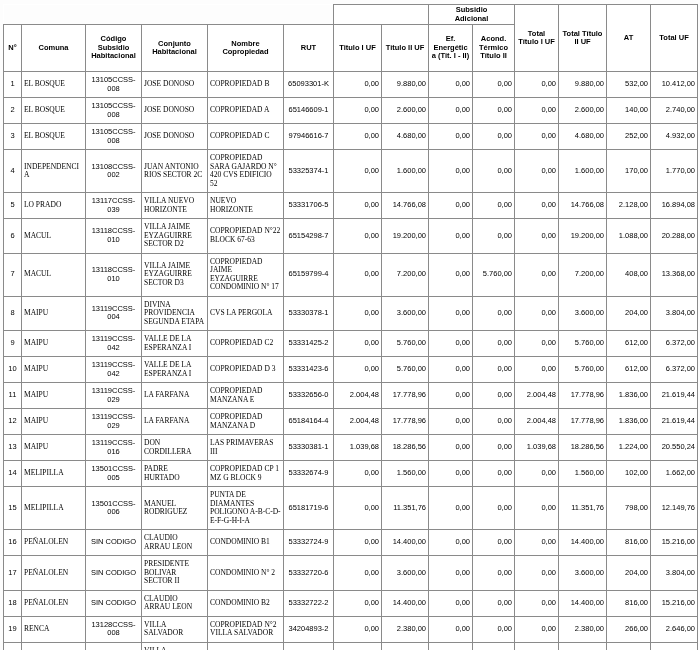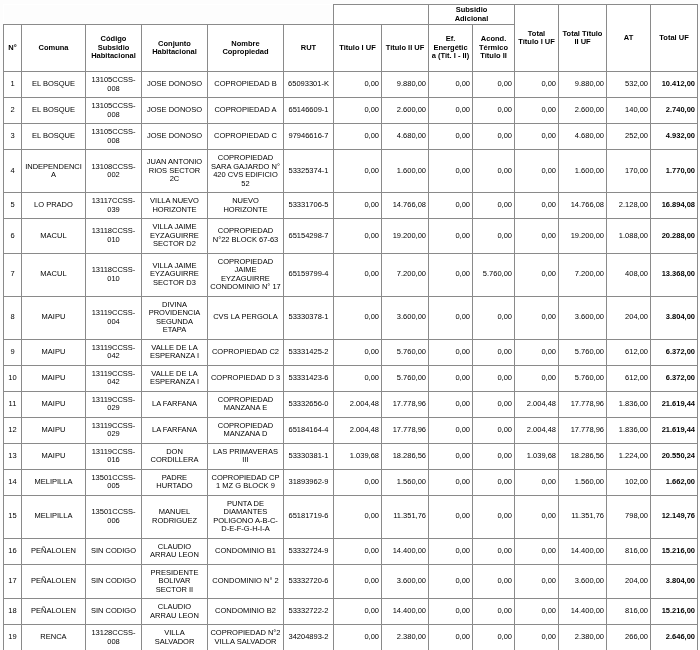--- a/index.html
+++ b/index.html
@@ -6,23 +6,23 @@
   body { font-family:"Liberation Sans", sans-serif; color:#000; }
   .wrap { padding:4px 2px 0 3px; }
   table { border-collapse:collapse; table-layout:fixed; width:694px; font-size:7.5px; background:#fff; }
   th, td { border:1px solid #8a8a8a; padding:4px 2px; vertical-align:middle; word-wrap:break-word; overflow:hidden; line-height:8.5px; }
   thead th { font-weight:bold; text-align:center; background:#fff; }
   thead tr.grp-row th.grp { height:12px; padding:1px 12px; }
   thead tr.grp-row td.emptyhdr { height:12px; padding:1px 2px; }
   thead tr.cols-row th { height:38px; }
   td.spacer { border:none; background:#fdfdfd; }
   .ac { text-align:center; }
-  .al { text-align:center; }
+  .al { text-align:left;font-family:Liberation Serif, serif; }
   .ar { text-align:right; }
-  .bold { font-weight:bold; }
+  .bold { font-weight:normal; }
   tbody td { background:#fff; }
 </style>
 </head>
 <body>
 
 <div class="wrap">
   <table>
     <colgroup>
       <col style="width:18px">
         <col style="width:64px">
@@ -270,21 +270,21 @@
           <td class="ar">18.286,56</td>
           <td class="ar">1.224,00</td>
           <td class="ar bold">20.550,24</td>
         </tr>
         <tr>
           <td class="ac">14</td>
           <td class="al">MELIPILLA</td>
           <td class="ac">13501CCSS-005</td>
           <td class="al">PADRE HURTADO</td>
           <td class="al">COPROPIEDAD CP 1 MZ G BLOCK 9</td>
-          <td class="ac">31893962-9</td>
+          <td class="ac">53332674-9</td>
           <td class="ar">0,00</td>
           <td class="ar">1.560,00</td>
           <td class="ar">0,00</td>
           <td class="ar">0,00</td>
           <td class="ar">0,00</td>
           <td class="ar">1.560,00</td>
           <td class="ar">102,00</td>
           <td class="ar bold">1.662,00</td>
         </tr>
         <tr>

